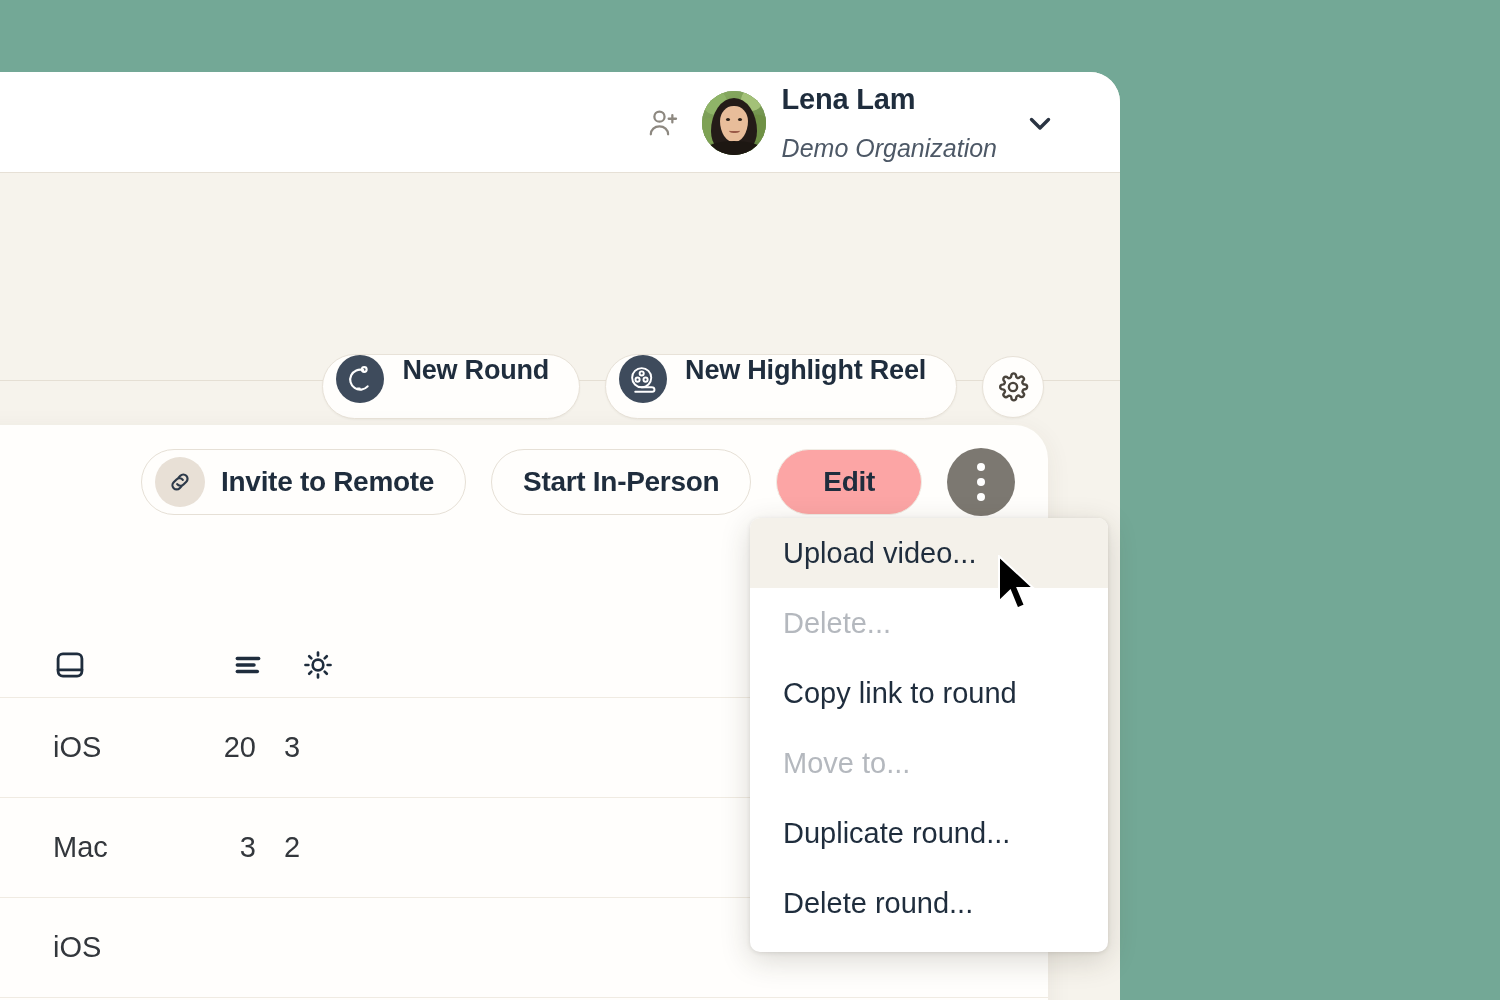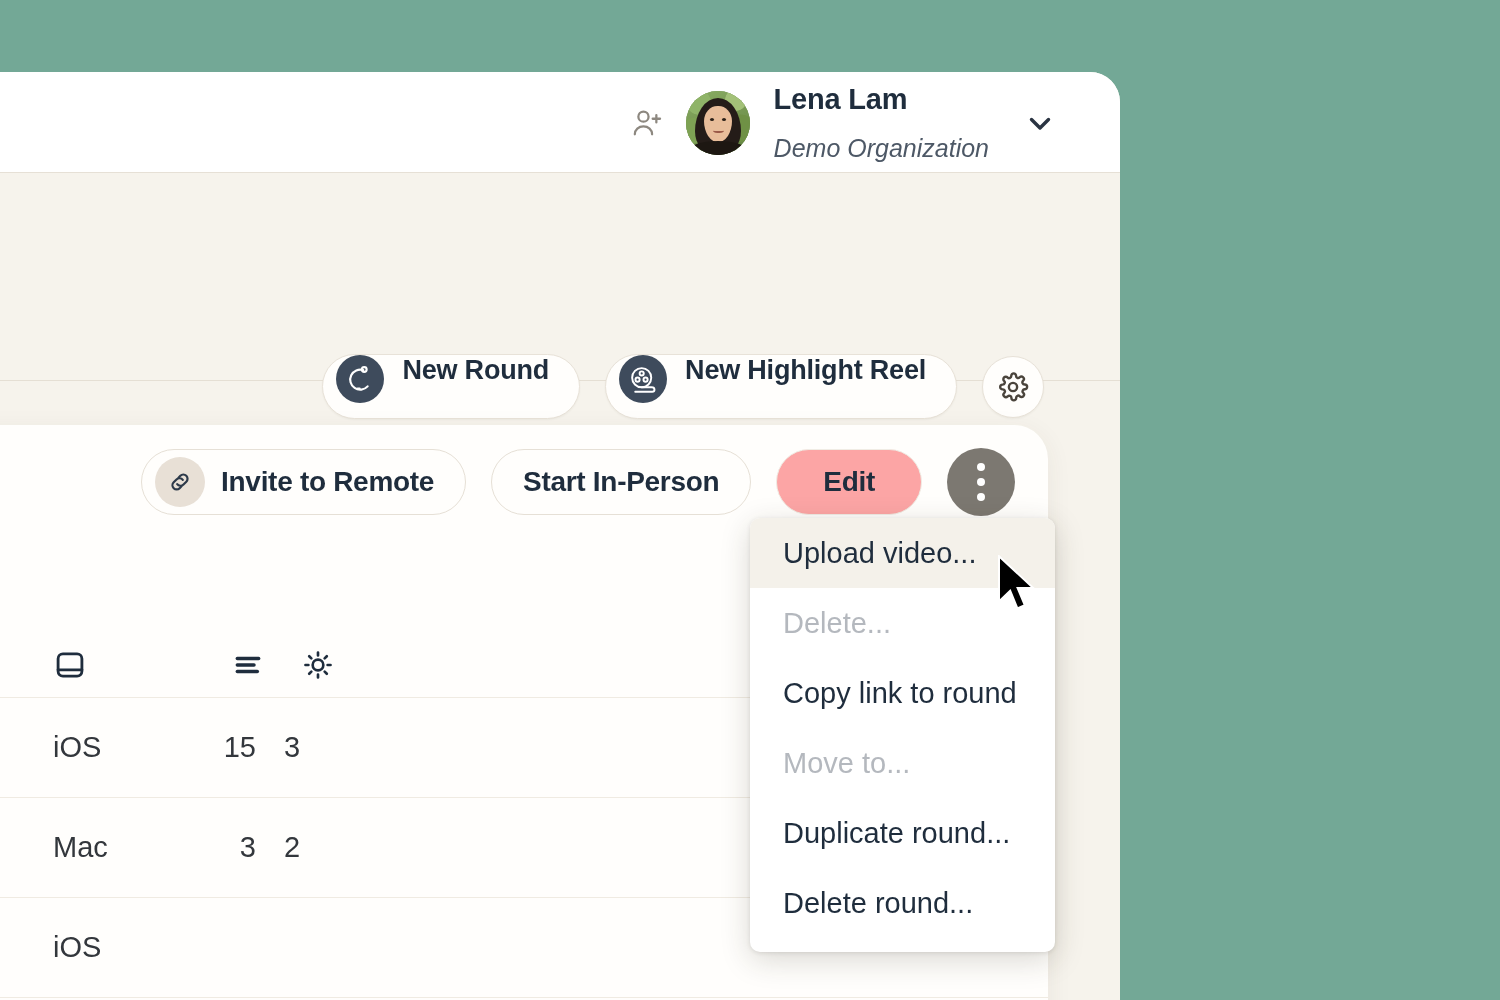--- a/index.html
+++ b/index.html
@@ -50,21 +50,21 @@
 
   #add-person-icon {
     width: 34px; height: 34px;
     display: flex; align-items: center; justify-content: center;
     color: #8d8880;
   }
 
   #user-menu {
     display: flex;
     align-items: center;
-    gap: 24px;
+    gap: 16px;
     cursor: pointer;
   }
 
   #avatar {
     width: 64px; height: 64px;
     border-radius: 50%;
     overflow: hidden;
     position: relative;
     background: #6f8f52;
     flex: none;
@@ -304,21 +304,21 @@
     left: 344px;
     font-size: 29px;
     color: #33373c;
   }
 
   
   #context-menu {
     position: absolute;
     left: 750px;
     top: 518px;
-    width: 305px;
+    width: 358px;
     background: #ffffff;
     border-radius: 10px;
     box-shadow: 0 8px 30px rgba(50,42,30,.18), 0 1px 4px rgba(50,42,30,.12);
     overflow: hidden;
     padding: 0 0 14px 0;
     z-index: 20;
   }
   .menu-item {
     height: 70px;
     display: flex;
@@ -467,21 +467,21 @@
         <span class="th-icon" id="th-quality">
           <svg width="32" height="32" viewBox="0 0 24 24" fill="none" stroke="currentColor" stroke-width="2" stroke-linecap="round">
             <circle cx="12" cy="12" r="4"></circle>
             <path d="M12 2.6v2.2M12 19.2v2.2M2.6 12h2.2M19.2 12h2.2M5.4 5.4l1.6 1.6M17 17l1.6 1.6M18.6 5.4L17 7M7 17l-1.6 1.6"></path>
           </svg>
         </span>
       </div>
 
       <div class="table-row">
         <span class="cell-platform">iOS</span>
-        <span class="cell-notes">15</span>
+        <span class="cell-notes">20</span>
         <span class="cell-quality">3</span>
       </div>
 
       <div class="table-row">
         <span class="cell-platform">Mac</span>
         <span class="cell-notes">3</span>
         <span class="cell-quality">2</span>
       </div>
 
       <div class="table-row">

